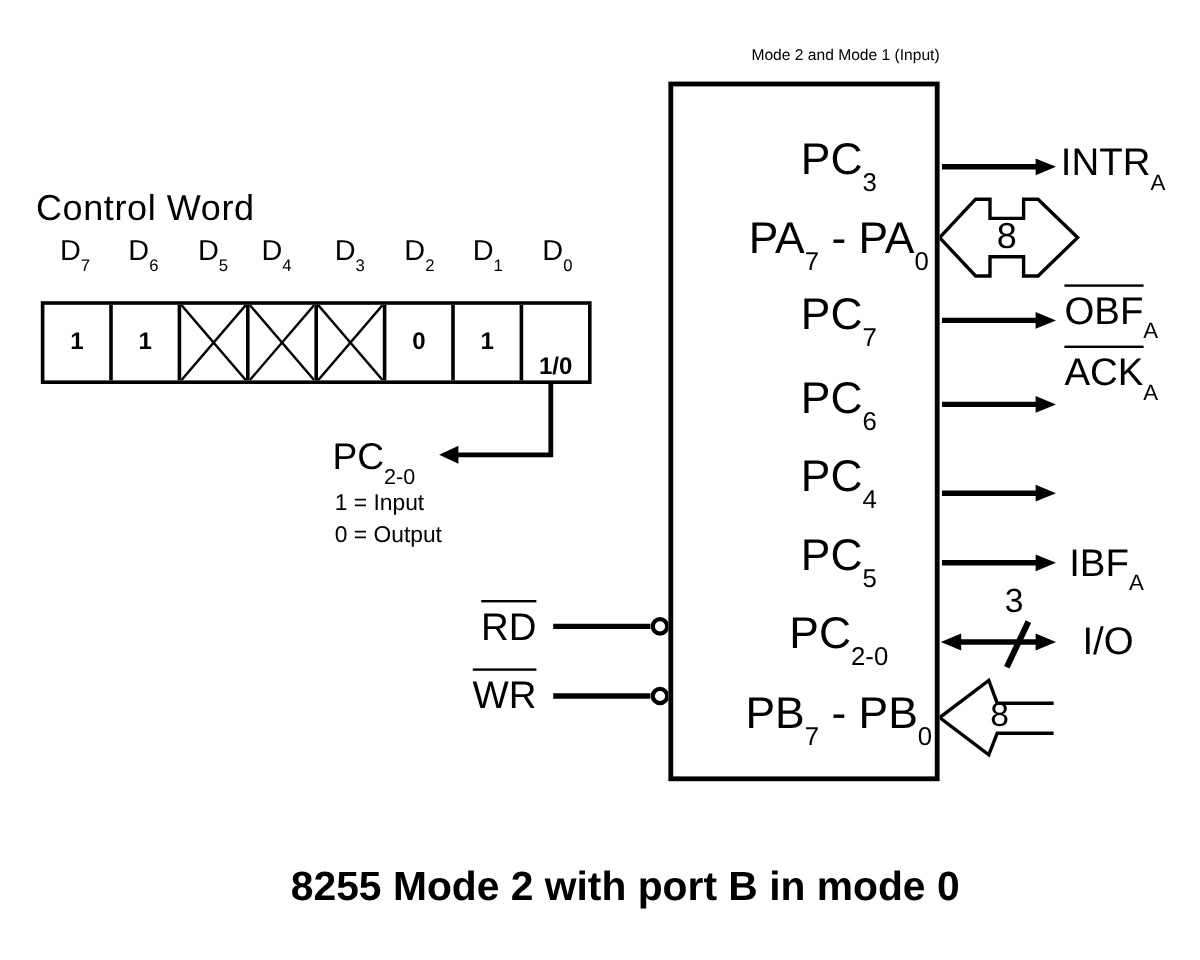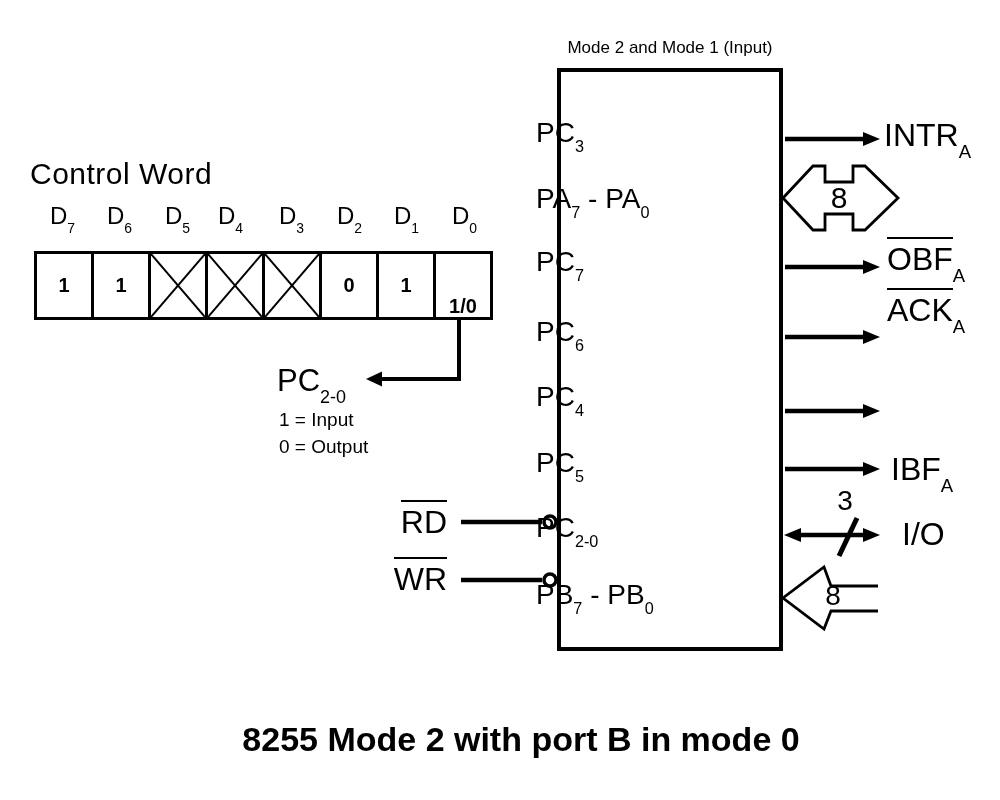--- a/index.html
+++ b/index.html
@@ -3,34 +3,34 @@
 <meta charset="utf-8">
 <style>
   html,body{margin:0;padding:0;background:#fff;}
   #stage{
     position:relative;width:1000px;height:800px;background:#fff;overflow:hidden;
     font-family:"Liberation Sans","DejaVu Sans",sans-serif;color:#000;
   }
   .abs{position:absolute;}
   
   .cw-title{left:30px;top:157px;font-size:30px;letter-spacing:.5px;}
-  .dlab{top:195px;height:30px;font-size:24px;text-align:center;line-height:42px;}
+  .dlab{top:195px;height:30px;font-size:24px;text-align:center;line-height:30px;}
   .sb{font-size:.58em;position:relative;top:.24em;}
   .cw-box{left:34px;top:251px;width:459px;height:69px;border:3px solid #000;box-sizing:border-box;display:flex;}
   .cell{flex:1;position:relative;display:flex;align-items:center;justify-content:center;
         font-size:20px;font-weight:bold;border-right:3px solid #000;}
   .cell:last-child{border-right:none;margin-top:41px;}
   .cross{position:absolute;inset:0;width:100%;height:100%;}
   .cross line{stroke:#000;stroke-width:2;}
   .pointer-label{left:277px;top:363px;font-size:31px;line-height:36px;}
   .legend{left:279px;font-size:19px;line-height:27px;}
   
-  .chip-title{left:557px;top:38px;width:226px;text-align:center;font-size:17px;}
+  .chip-title{left:557px;top:38px;width:226px;text-align:right;font-size:13px;}
   .chip-box{left:557px;top:68px;width:226px;height:583px;border:4px solid #000;box-sizing:border-box;background:#fff;}
-  .pin{left:536px;width:214px;text-align:left;font-size:28px;line-height:46px;white-space:pre;}
+  .pin{left:592px;width:214px;text-align:center;font-size:37px;line-height:46px;white-space:pre;}
   .sig{font-size:32px;line-height:38px;white-space:nowrap;}
   .ovl{display:inline-block;border-top:2.5px solid #000;padding-top:4px;line-height:1.05;}
   .leftlab{left:330px;width:117px;text-align:right;font-size:32px;}
   .busnum{text-align:center;}
   
   .caption{left:42px;top:720px;width:958px;text-align:center;font-size:34px;font-weight:bold;}
   svg.overlay{position:absolute;left:0;top:0;}
   svg.overlay path,svg.overlay line{stroke:#000;fill:none;}
   svg.overlay polygon{fill:#000;stroke:none;}
 </style>

